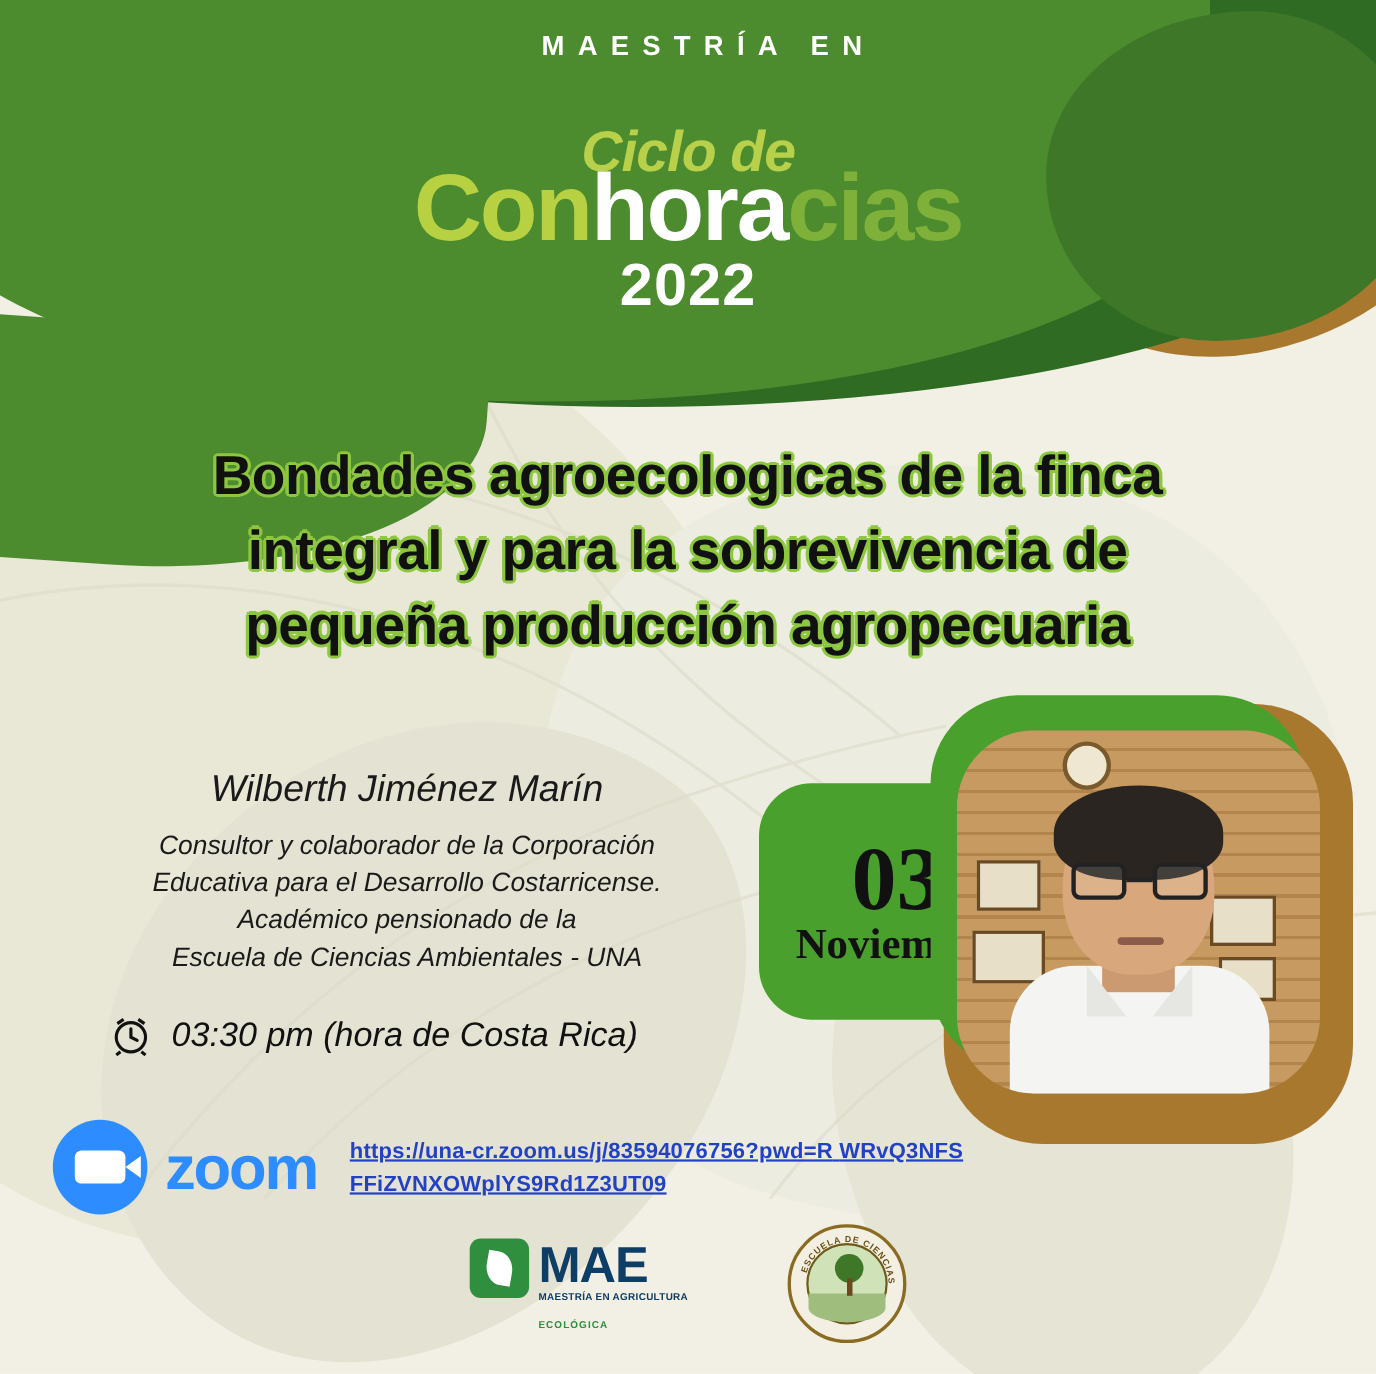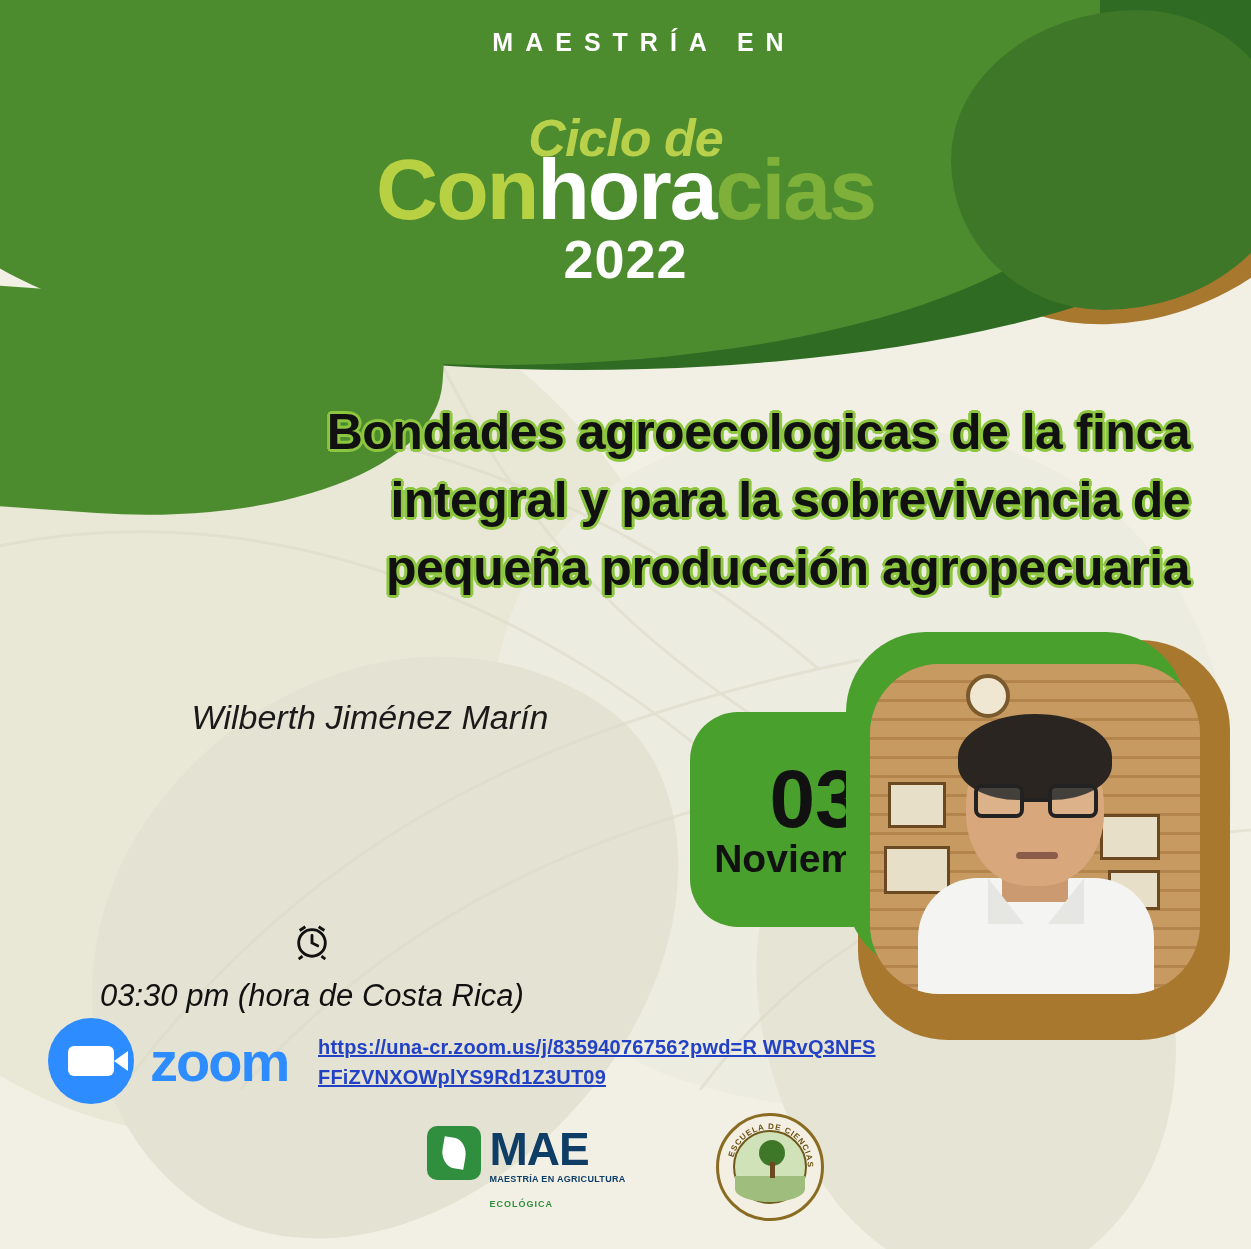--- a/index.html
+++ b/index.html
@@ -155,21 +155,20 @@
     font-size: 50px;
     font-weight: bold;
     color: #111111;
     line-height: 68px;
     letter-spacing: -0.5px;
     text-shadow:
       -2px -2px 0 #8dc63f,  2px -2px 0 #8dc63f,
       -2px  2px 0 #8dc63f,  2px  2px 0 #8dc63f,
        0px  3px 0 #8dc63f,  3px  0px 0 #8dc63f,
       -3px  0px 0 #8dc63f,  0px -3px 0 #8dc63f;
-    text-align: right;
   }
 
   
   .speaker-name {
     position: absolute;
     top: 698px; left: 60px; width: 620px;
     text-align: center;
     font-size: 34px;
     font-style: italic;
     color: #1a1a1a;
@@ -180,39 +179,40 @@
     text-align: center;
     font-size: 24px;
     font-style: italic;
     color: #1a1a1a;
     line-height: 34px;
   }
 
   .time-row {
     position: absolute;
     top: 922px; left: 100px;
-    display: flex; align-items: center; gap: 18px; flex-direction: column;
+    display: flex; align-items: center; gap: 18px;
   }
   .clock-icon { width: 38px; height: 38px; }
   .time-text {
     font-size: 31px;
     color: #111;
     font-style: italic;
   }
 
   
   .date-badge {
     position: absolute;
     top: 712px; left: 690px;
     width: 250px; height: 215px;
     background: #49a02d;
     border-radius: 48px;
     display: flex; flex-direction: column;
     align-items: center; justify-content: center;
     color: #111;
+    font-family: Liberation Serif, serif;
   }
   .date-day { font-size: 82px; font-weight: bold; line-height: 78px; }
   .date-month { font-size: 39px; font-weight: bold; line-height: 42px; }
 
   
   .portrait-wrap {
     position: absolute;
     top: 640px; left: 858px;
     width: 372px; height: 400px;
   }
@@ -446,20 +446,26 @@
   </div>
   <div class="year">2022</div>
 
   <div class="title-block">
     <div class="title-line">Bondades agroecologicas de la finca</div>
     <div class="title-line">integral y para la sobrevivencia de</div>
     <div class="title-line">pequeña producción agropecuaria</div>
   </div>
 
   <div class="speaker-name">Wilberth Jiménez Marín</div>
+  <div class="speaker-desc">
+    <div>Consultor y colaborador de la Corporación</div>
+    <div>Educativa para el Desarrollo Costarricense.</div>
+    <div>Académico pensionado de la</div>
+    <div>Escuela de Ciencias Ambientales - UNA</div>
+  </div>
 
   <div class="time-row">
     <svg class="clock-icon" viewBox="0 0 40 40">
       <circle cx="20" cy="22" r="14" fill="none" stroke="#111" stroke-width="3"></circle>
       <path d="M7 9 L13 5 M33 9 L27 5" stroke="#111" stroke-width="3" fill="none"></path>
       <path d="M20 14 L20 22 L26 25" stroke="#111" stroke-width="3" fill="none" stroke-linecap="round"></path>
       <path d="M10 36 L6 39 M30 36 L34 39" stroke="#111" stroke-width="3"></path>
     </svg>
     <span class="time-text">03:30 pm  (hora de Costa Rica)</span>
   </div>

